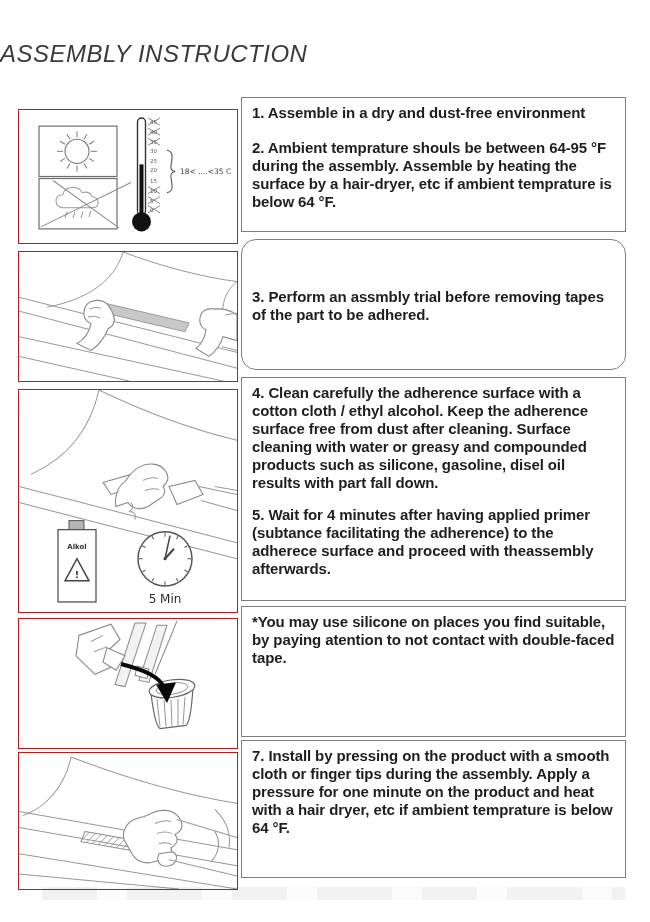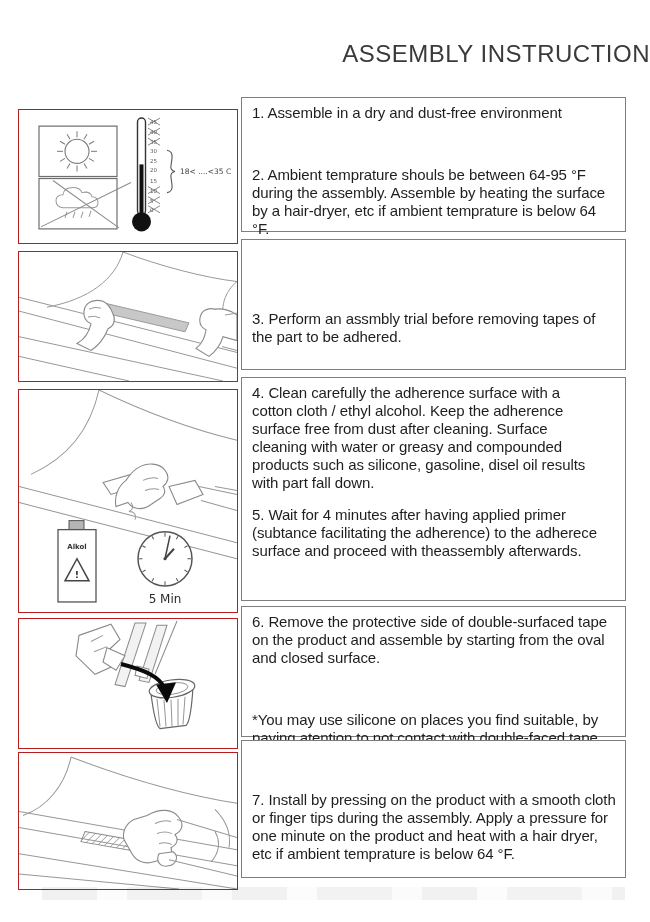--- a/index.html
+++ b/index.html
@@ -1,35 +1,35 @@
 <!DOCTYPE html>
 <html><head>
 <meta charset="utf-8">
 <style>
   html,body{margin:0;padding:0;background:#ffffff;}
   .page{position:relative;width:650px;height:922px;background:#fff;
         font-family:"Liberation Sans",sans-serif;color:#1e1e1e;overflow:hidden;}
-  .title{position:absolute;top:40px;left:0;width:100%;margin:0;text-align:right;
-         font-weight:400;font-size:24px;letter-spacing:.5px;color:#3a3a3a;}
+  .title{position:absolute;top:40px;left:0;width:100%;margin:0;text-align:left;
+         font-style:italic;font-weight:400;font-size:24px;letter-spacing:.5px;color:#3a3a3a;}
   .row{position:absolute;left:18px;width:608px;}
   #row1{top:97px;height:135px;}
   #row2{top:239px;height:131px;}
   #row3{top:377px;height:224px;}
   #row4{top:606px;height:131px;}
   #row5{top:740px;height:138px;padding-left:12px;}
   .illus{position:absolute;left:0;top:12px;width:220px;height:100%;
          border:1px solid #b91c1c;box-sizing:border-box;background:#fff;}
   .illus svg{display:block;width:100%;height:100%;}
   .textbox{position:absolute;left:223px;top:0;width:385px;height:100%;
            border:1px solid #7e7e7e;box-sizing:border-box;background:#fff;
            padding:6px 8px 4px 10px;font-size:15px;line-height:18px;letter-spacing:-.1px;}
-  .textbox p{margin:0 0 17px 0;}
-  .textbox p:last-child{margin-bottom:0;margin-top:44px;}
+  .textbox p{margin:0 0 17px 0;font-weight:bold;}
+  .textbox p:last-child{margin-bottom:0;}
   .textbox.tight p{margin:0 16px 14px 0;}
-  .textbox.vcenter{display:flex;flex-direction:column;justify-content:center;}
+  .textbox.vcenter{display:flex;flex-direction:column;justify-content:center;border-radius:15px;}
   .scan-band{position:absolute;left:42px;top:887px;width:583px;height:13px;
      background:repeating-linear-gradient(90deg,
        rgba(0,0,0,.055) 0 55px, rgba(0,0,0,.012) 55px 85px,
        rgba(0,0,0,.05) 85px 160px, rgba(0,0,0,.015) 160px 190px);}
   svg text{font-family:"DejaVu Sans",sans-serif;}
   .tick{font-size:5.5px;fill:#555;}
   .range-label{font-size:7.5px;fill:#444;}
   .bottle-label{font-size:7px;font-weight:bold;fill:#333;}
   .warn-mark{font-size:9.5px;font-weight:bold;fill:#333;}
   .clock-label{font-size:12px;fill:#2a2a2a;}
@@ -208,21 +208,20 @@
           <ellipse cx="153" cy="68" rx="23" ry="8.5" fill="#fff" stroke="#666" stroke-width="1.2" transform="rotate(-8 153 68)"></ellipse>
           <ellipse cx="153" cy="68" rx="16" ry="5.5" fill="none" stroke="#8c8c8c" stroke-width=".9" transform="rotate(-8 153 68)"></ellipse>
         </g>
         <g>
           <path d="M102,44 C126,50 140,56 146,68" stroke="#0a0a0a" stroke-width="4" fill="none"></path>
           <polygon points="137,64 157,62 148,82" fill="#0a0a0a"></polygon>
         </g>
       </svg>
     </div>
     <div class="textbox">
-      <p>6. Remove the protective side of double-surfaced tape on the product and assemble by starting from the oval and closed surface.</p>
       <p>*You may use silicone on places you find suitable, by paying atention to not contact with double-faced tape.</p>
     </div>
   </section>
 
   <section class="row" id="row5">
     <div class="illus">
       <svg viewBox="0 0 218 135" preserveAspectRatio="none">
         <defs>
           <pattern id="hatch" width="5" height="5" patternUnits="userSpaceOnUse" patternTransform="rotate(45)">
             <line x1="0" y1="0" x2="0" y2="5" stroke="#9a9a9a" stroke-width="1.4"></line>

